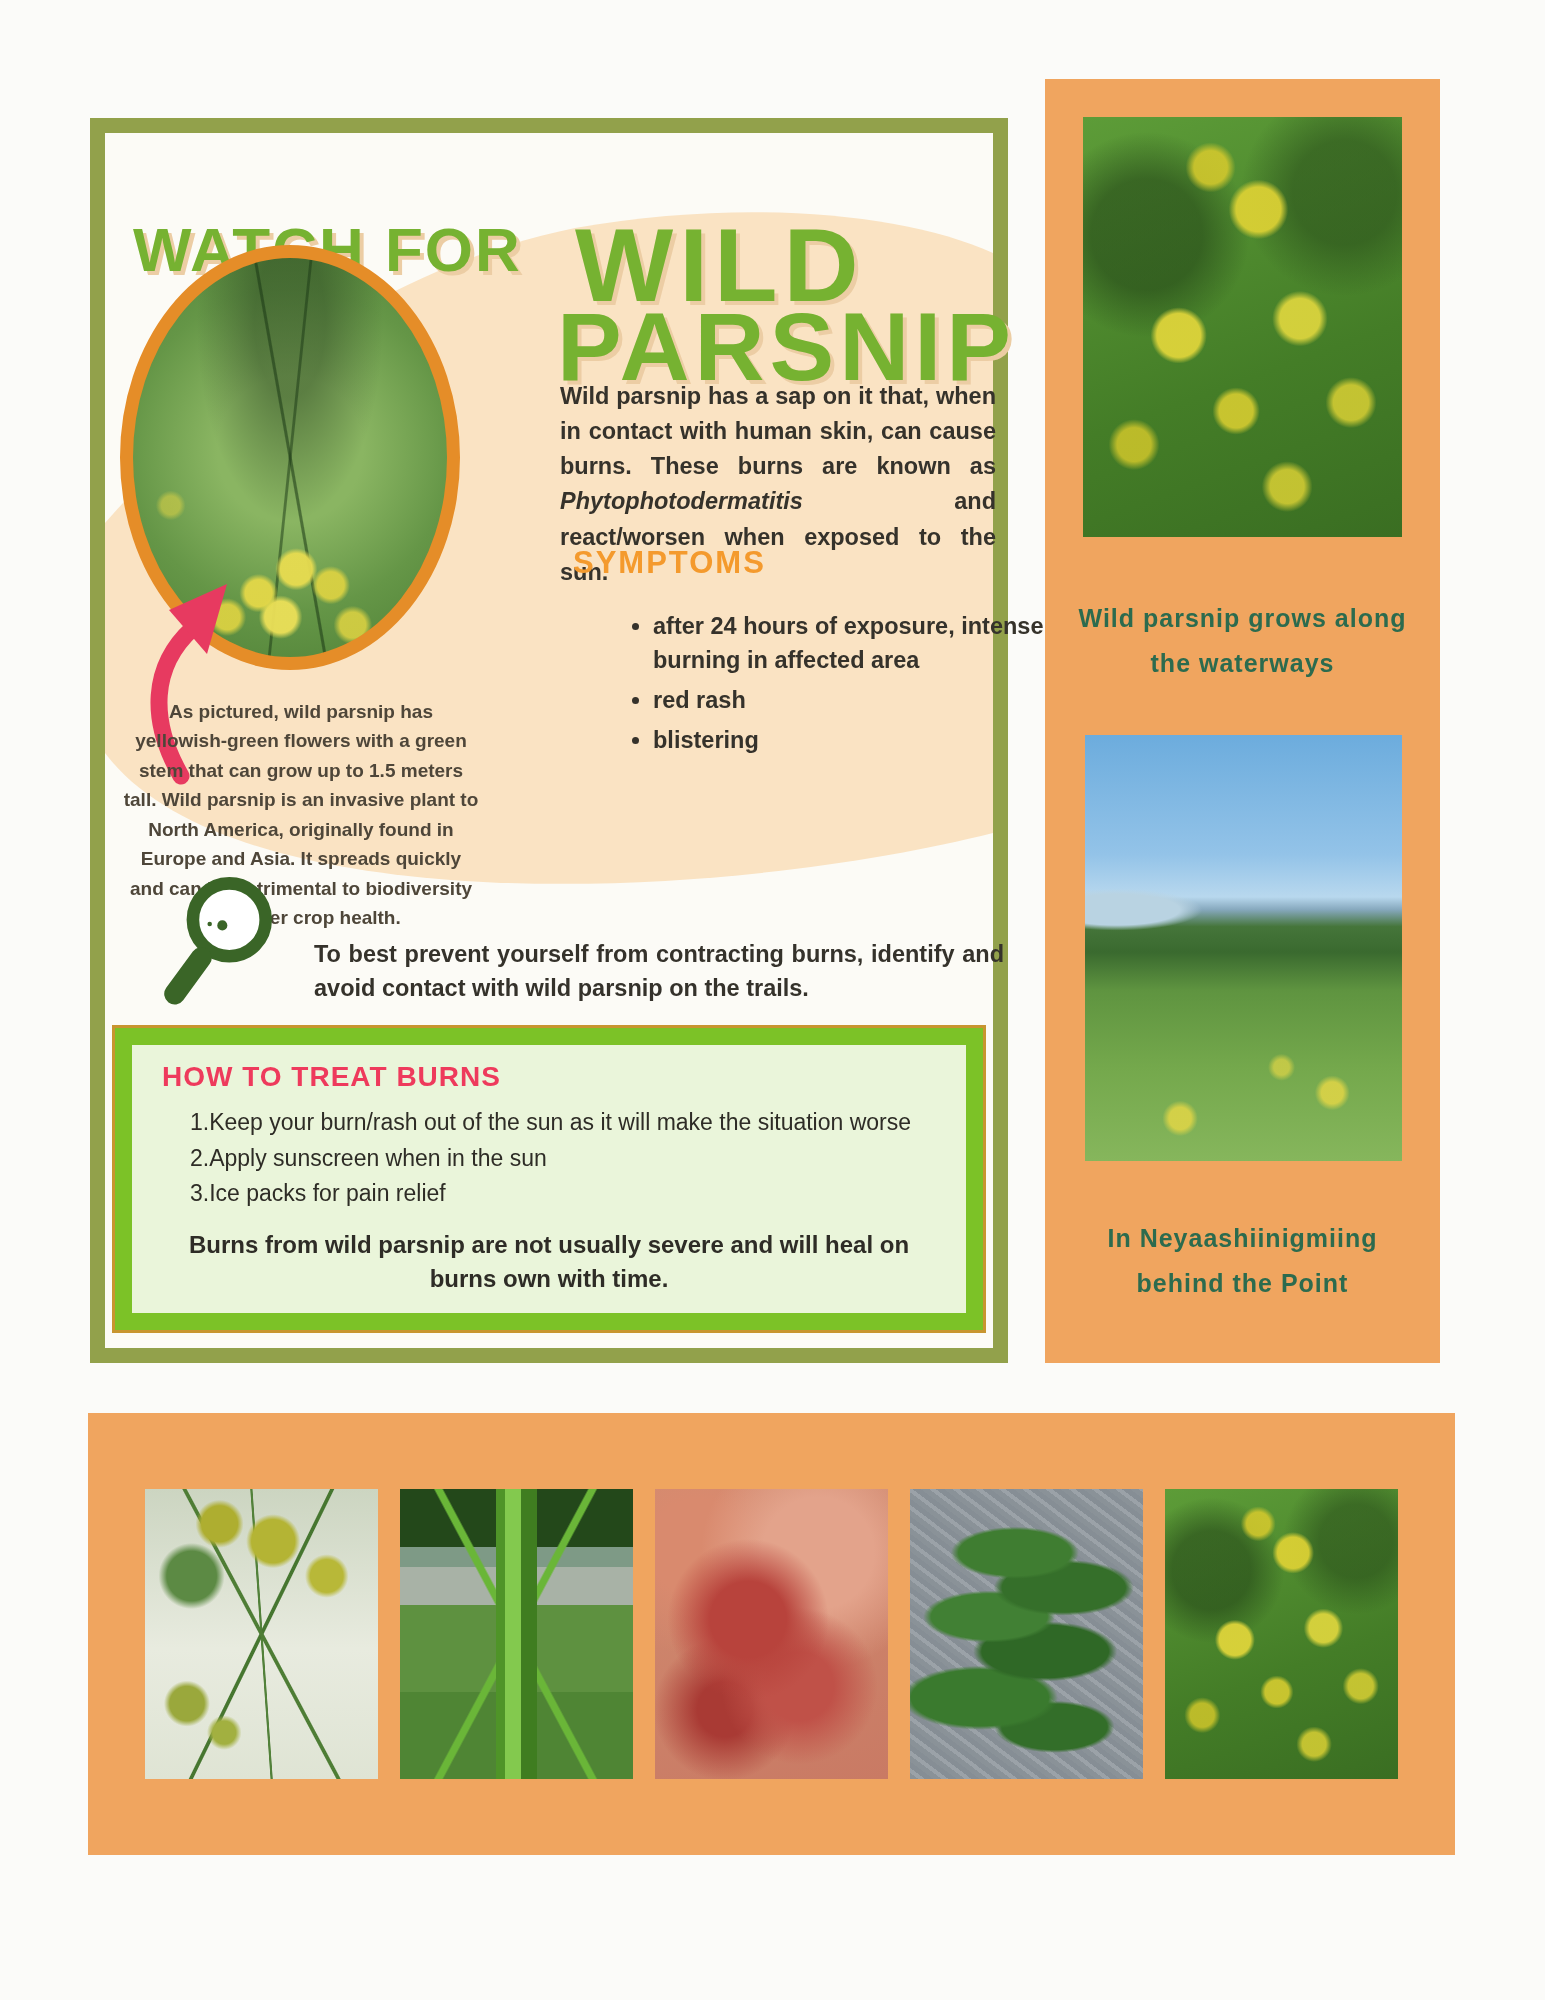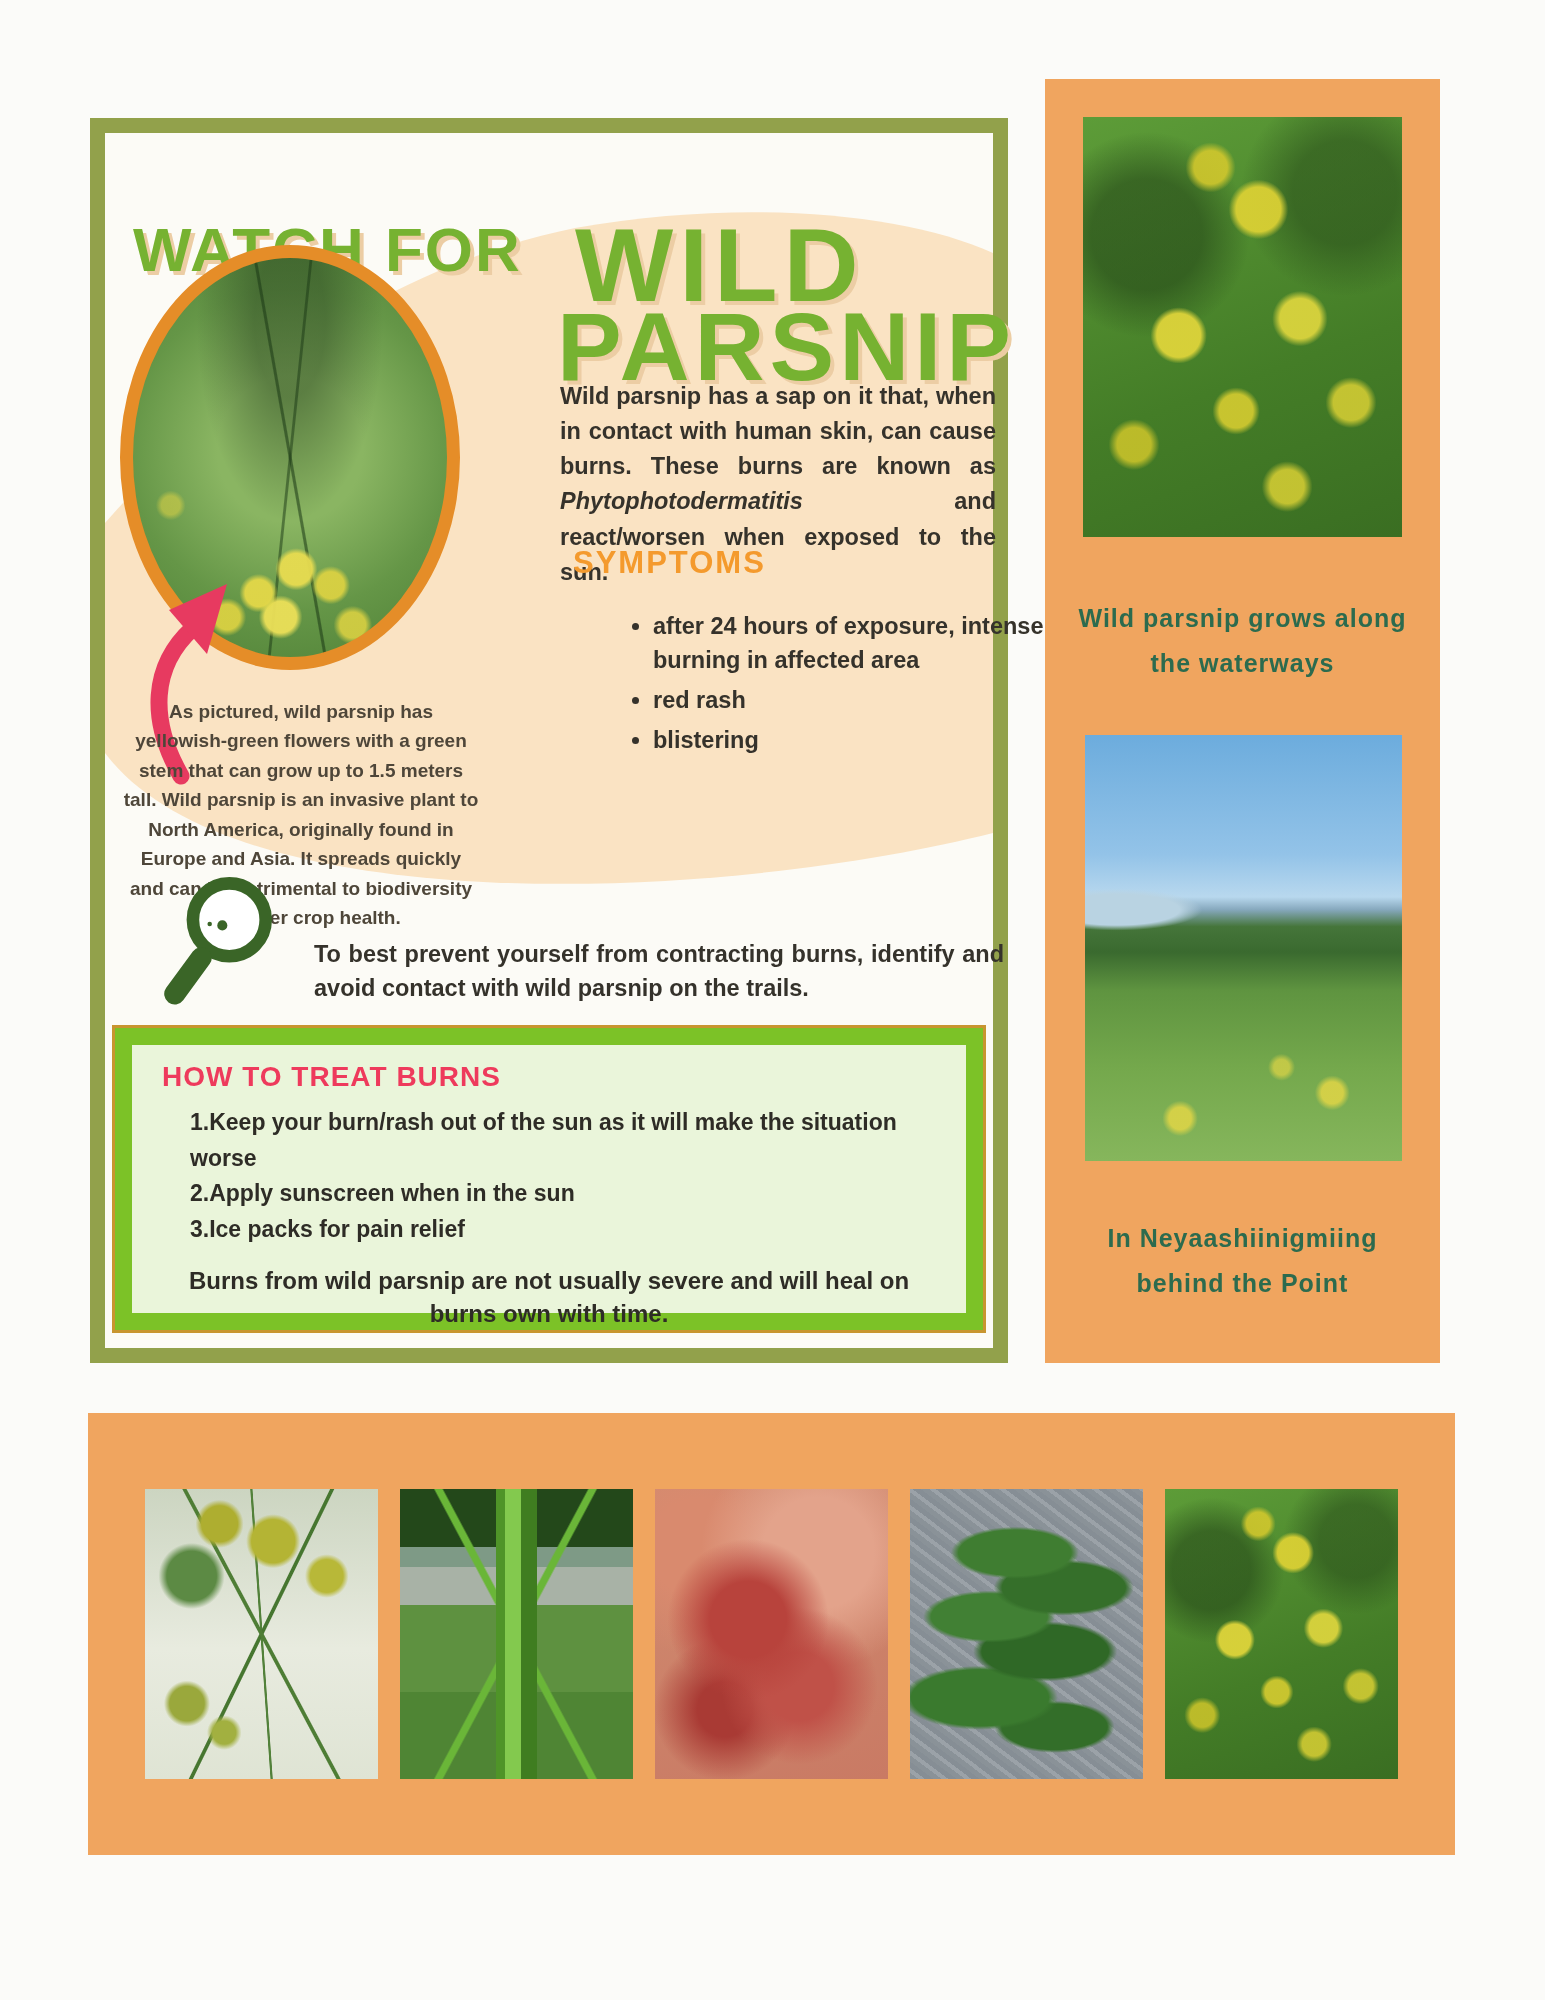--- a/index.html
+++ b/index.html
@@ -77,21 +77,21 @@
   .treat-box{
     position:absolute;left:10px;top:895px;width:868px;height:302px;
     background:#eaf5da;border:17px solid #7cc227;box-shadow:0 0 0 3px #c8952f;
     box-sizing:border-box;
   }
   .treat-heading{
     margin:16px 0 0 30px;font-size:28px;font-weight:bold;color:#ee3a5c;letter-spacing:1px;
   }
   .treat-steps{
     list-style:none;counter-reset:step;margin:12px 0 16px 58px;padding:0;
-    font-size:23px;line-height:1.55;color:#2e2c26;font-weight:700;
+    font-size:23px;line-height:1.55;color:#2e2c26;font-weight:400;
   }
   .treat-steps li::before{counter-increment:step;content:counter(step) ".";}
   .treat-note{
     margin:12px 40px 0 40px;text-align:center;
     font-size:24px;font-weight:bold;color:#2e2c26;line-height:1.4;
   }
 
   
   .side-panel{
     position:absolute;left:1045px;top:79px;width:395px;height:1284px;

